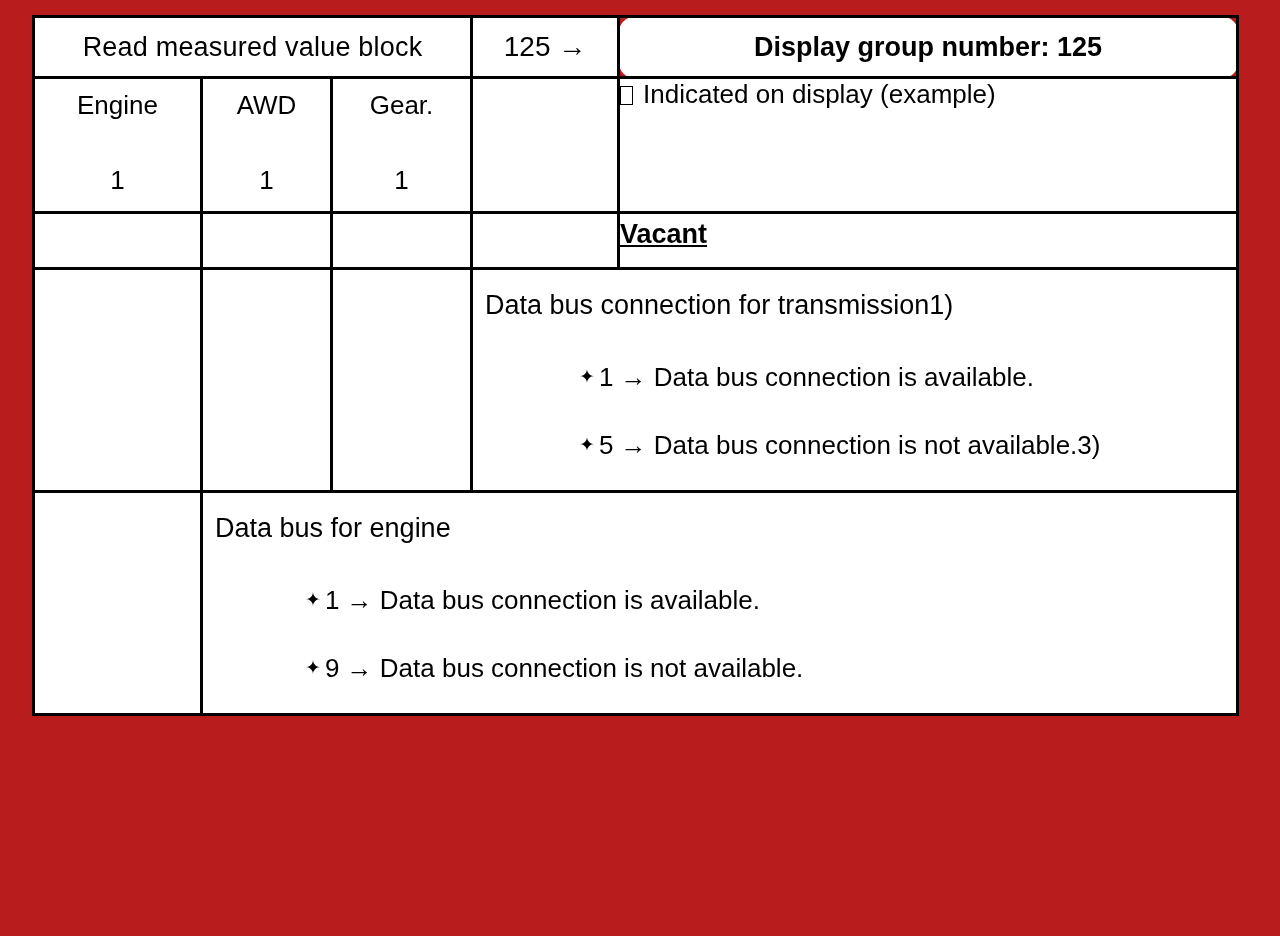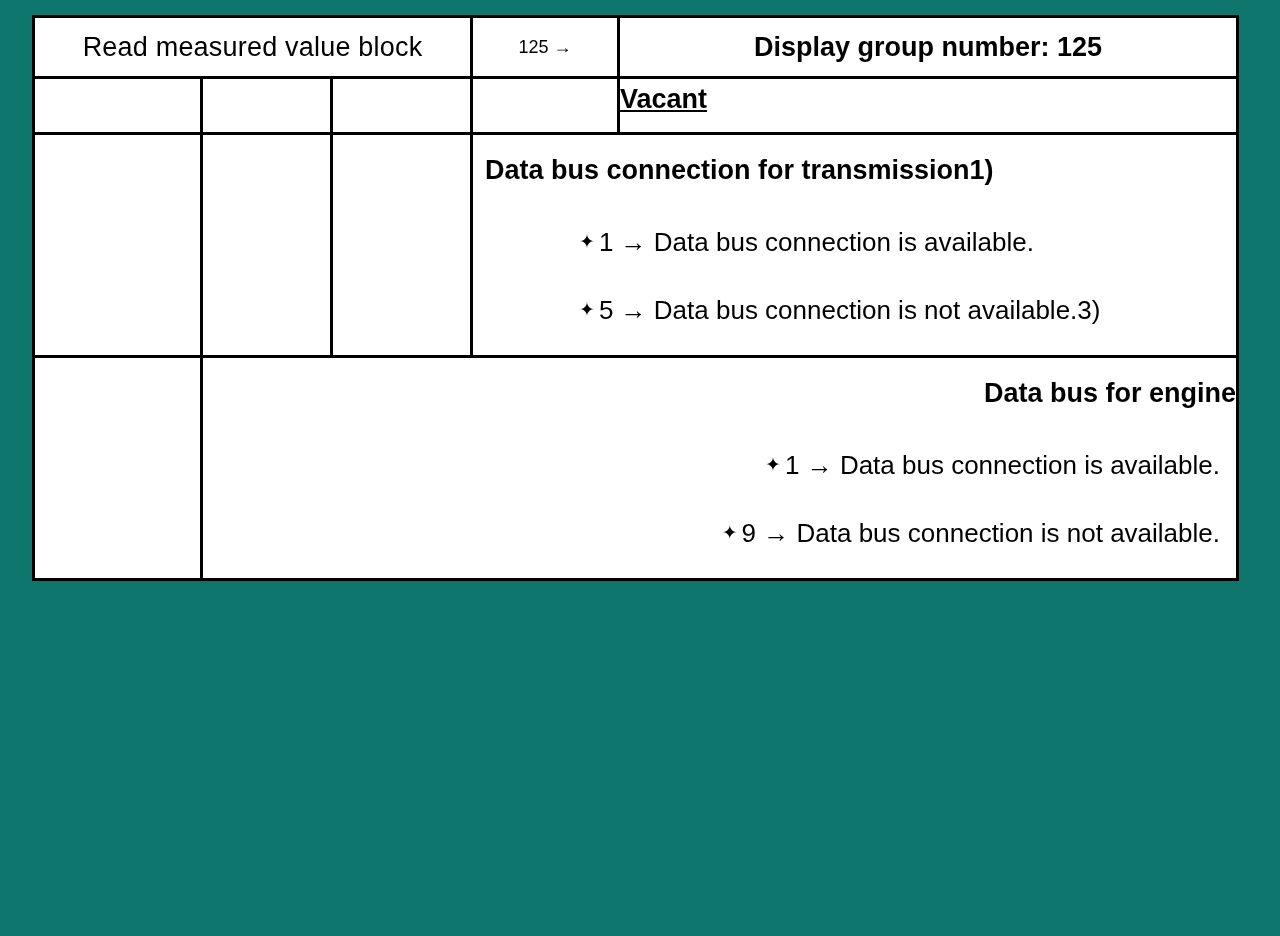--- a/index.html
+++ b/index.html
@@ -12,21 +12,21 @@
     height: 936px;
     font-family: "Liberation Sans", sans-serif;
     color: #000000;
     overflow: hidden;
   }
 
   .sheet {
     position: relative;
     width: 1280px;
     height: 936px;
-    background: #0f766e;
+    background: #b91c1c;
   }
 
   table.vag-table {
     position: absolute;
     left: 32px;
     top: 15px;
     width: 1204px;
     border-collapse: collapse;
     table-layout: fixed;
   }
@@ -48,31 +48,32 @@
   
   .r-title { height: 61px; }
   .cell-read {
     font-size: 27px;
     line-height: 58px;
     text-align: center;
     white-space: nowrap;
     letter-spacing: 0.2px;
   }
   .cell-125 {
-    font-size: 18px;
+    font-size: 28px;
     line-height: 58px;
     text-align: center;
     white-space: nowrap;
   }
   .cell-group {
     font-size: 27px;
     font-weight: bold;
     line-height: 58px;
     text-align: center;
     white-space: nowrap;
+    border-radius: 15px;
   }
 
   
   .r-heads { height: 135px; }
   .head-label {
     font-size: 26px;
     text-align: center;
     padding-top: 12px;
     line-height: 28px;
   }
@@ -107,21 +108,21 @@
     line-height: 40px;
     text-decoration: underline;
   }
 
   
   .blk {
     padding: 12px 0 10px 12px;
   }
   .blk-title {
     font-size: 27px;
-    font-weight: bold;
+    font-weight: normal;
     line-height: 46px;
     white-space: nowrap;
   }
   .blk-bullets {
     margin: 16px;
     padding: 0;
     list-style: none;
   }
   .blk-bullets li {
     font-size: 26px;
@@ -130,21 +131,21 @@
     margin-top: 30px;
   }
   .bullet-mark {
     font-size: 19px;
     vertical-align: 3px;
     margin-right: 4px;
   }
 
   .r-trans { height: 215px; }
   .r-awd   { height: 213px; }
-  .r-eng   { height: 187px; text-align: right; }
+  .r-eng   { height: 187px; }
 
   
   .indent-1 { padding-left: 78px; }
   .indent-2 { padding-left: 86px; }
   .indent-3 { padding-left: 74px; }
 </style>
 </head>
 <body>
 
 <div class="sheet">
@@ -158,20 +159,38 @@
       <col class="col-desc">
     </colgroup>
     <tbody>
 
       <tr class="r-title">
         <td colspan="3" class="cell-read">Read measured value block</td>
         <td class="cell-125">125 →</td>
         <td class="cell-group">Display group number: 125</td>
       </tr>
 
+      <tr class="r-heads">
+        <td>
+          <div class="head-label">Engine</div>
+          <div class="head-value">1</div>
+        </td>
+        <td>
+          <div class="head-label">AWD</div>
+          <div class="head-value">1</div>
+        </td>
+        <td>
+          <div class="head-label">Gear.</div>
+          <div class="head-value">1</div>
+        </td>
+        <td></td>
+        <td class="cell-indicated">
+          <span class="missing-glyph"></span><span>Indicated on display (example)</span>
+        </td>
+      </tr>
 
       <tr class="r-vacant">
         <td></td>
         <td></td>
         <td></td>
         <td></td>
         <td class="cell-vacant">Vacant</td>
       </tr>
 
       <tr class="r-trans">

